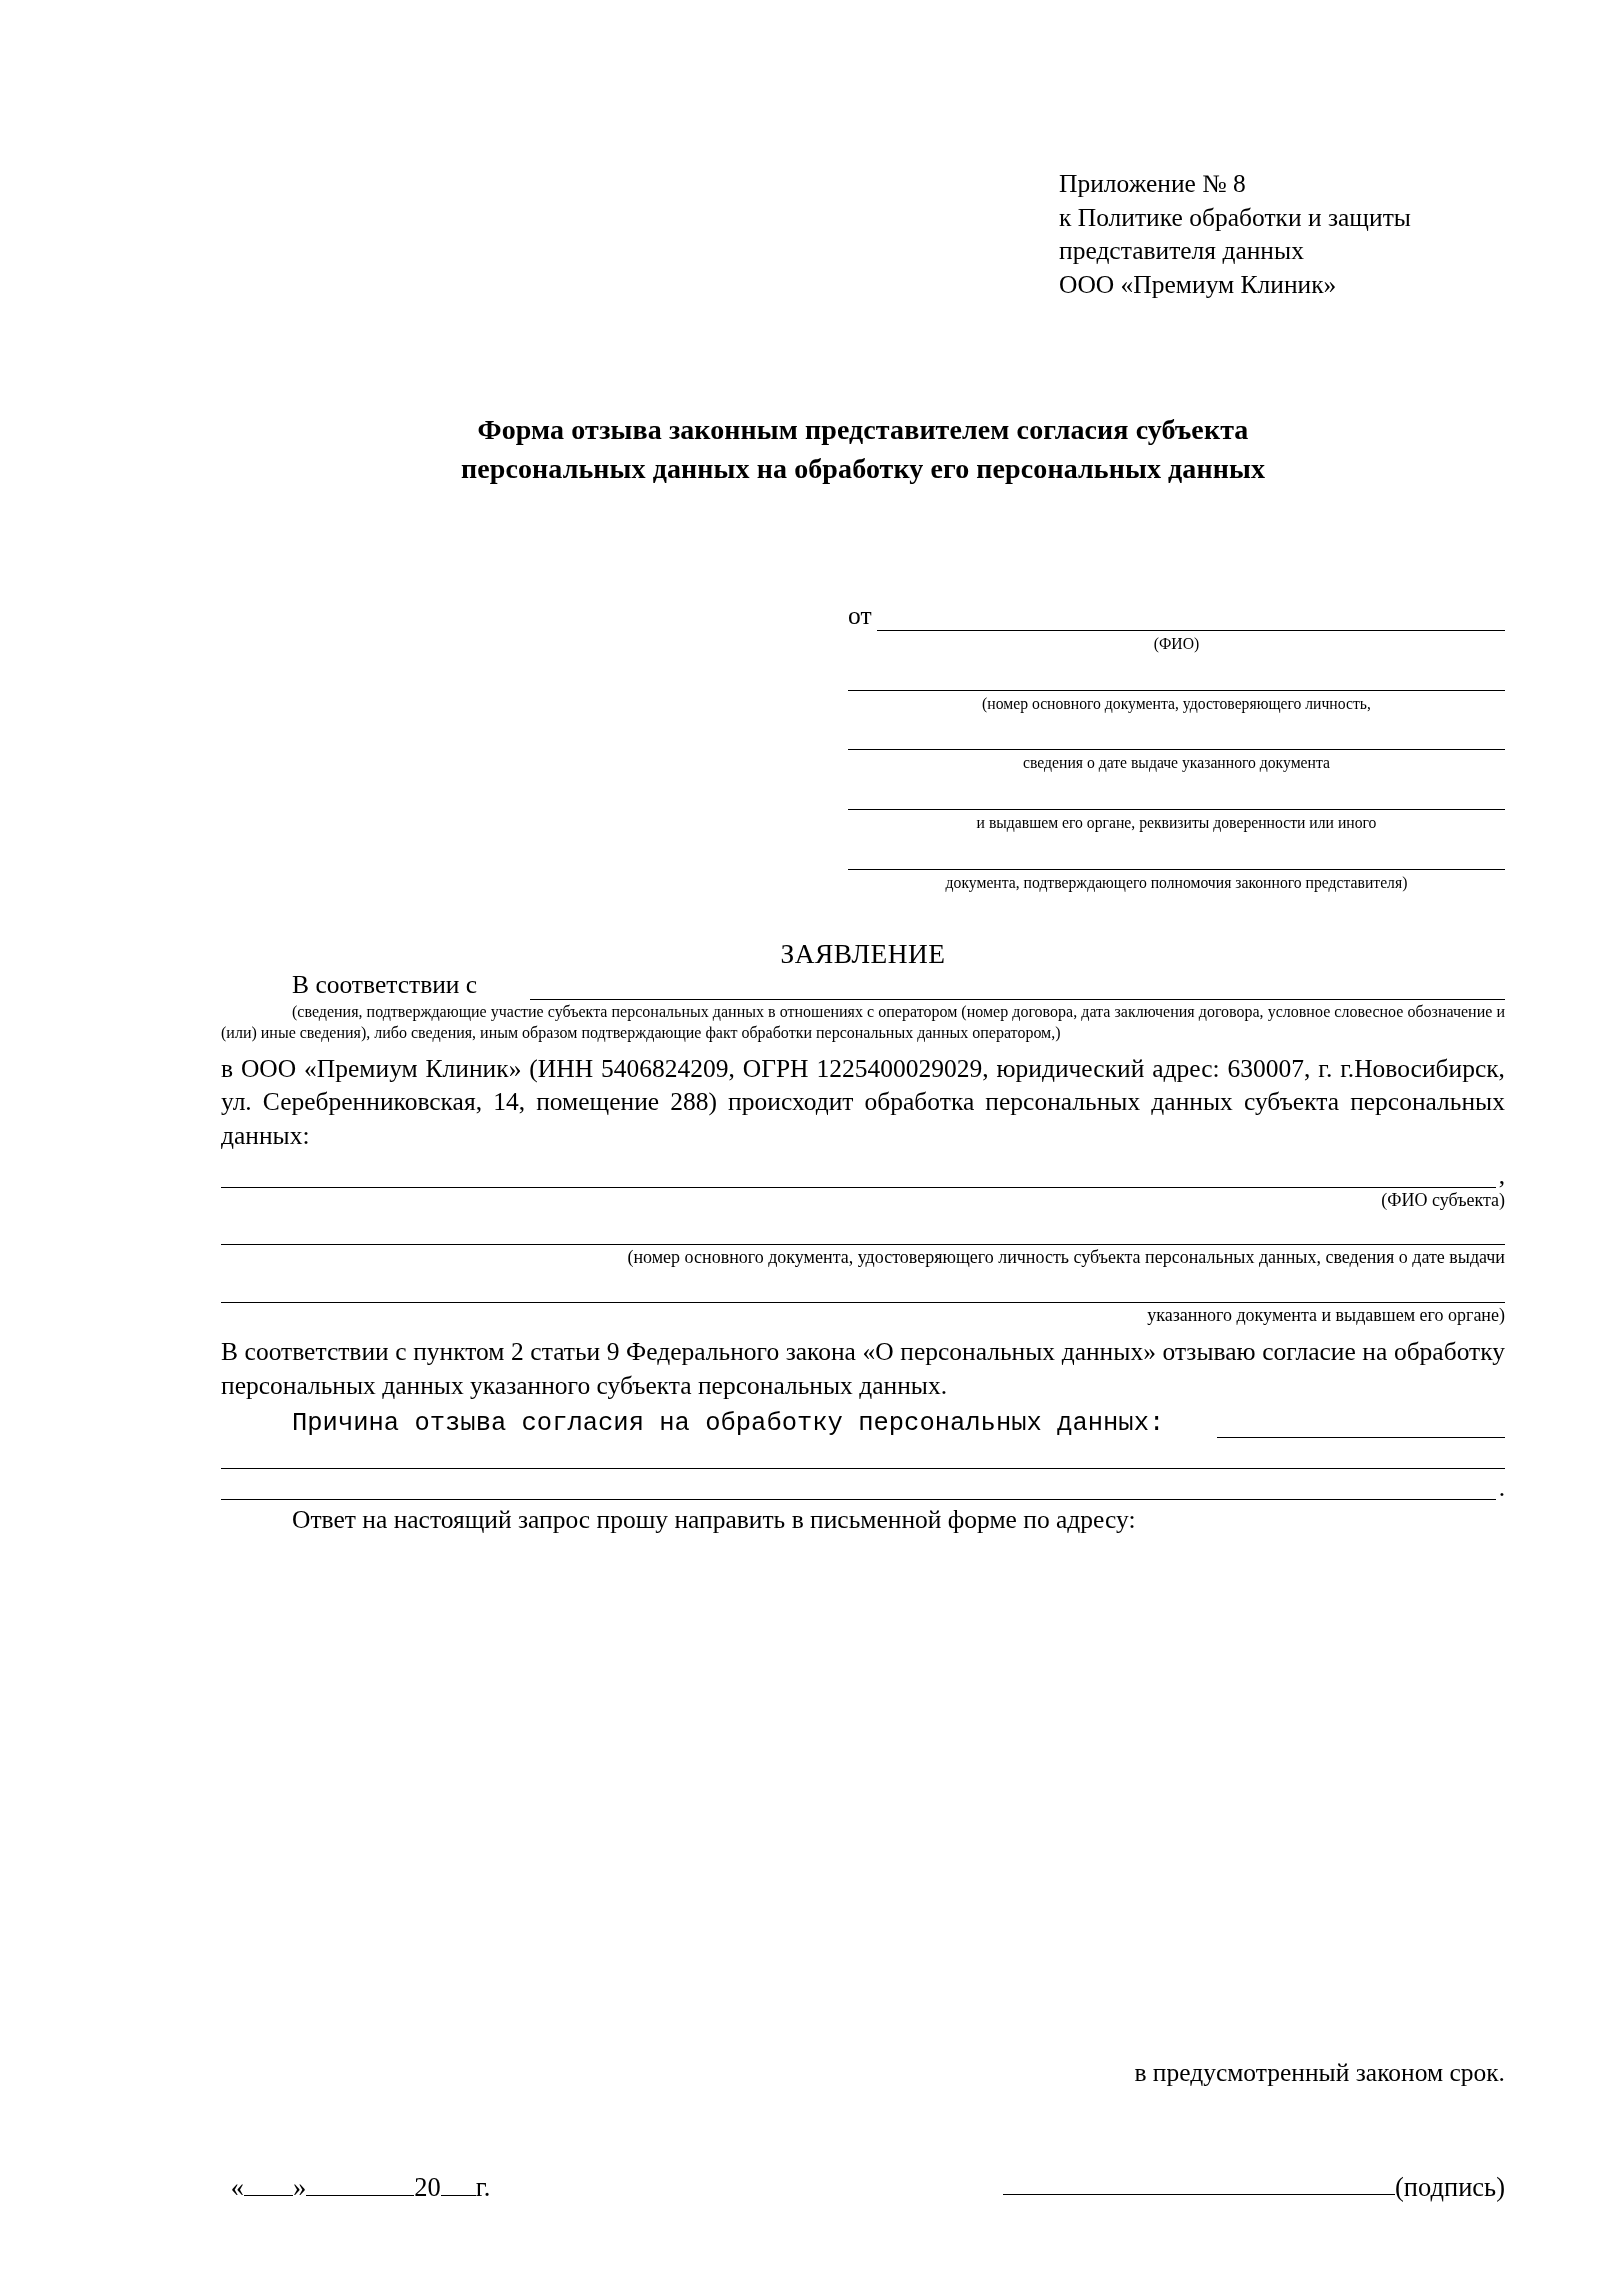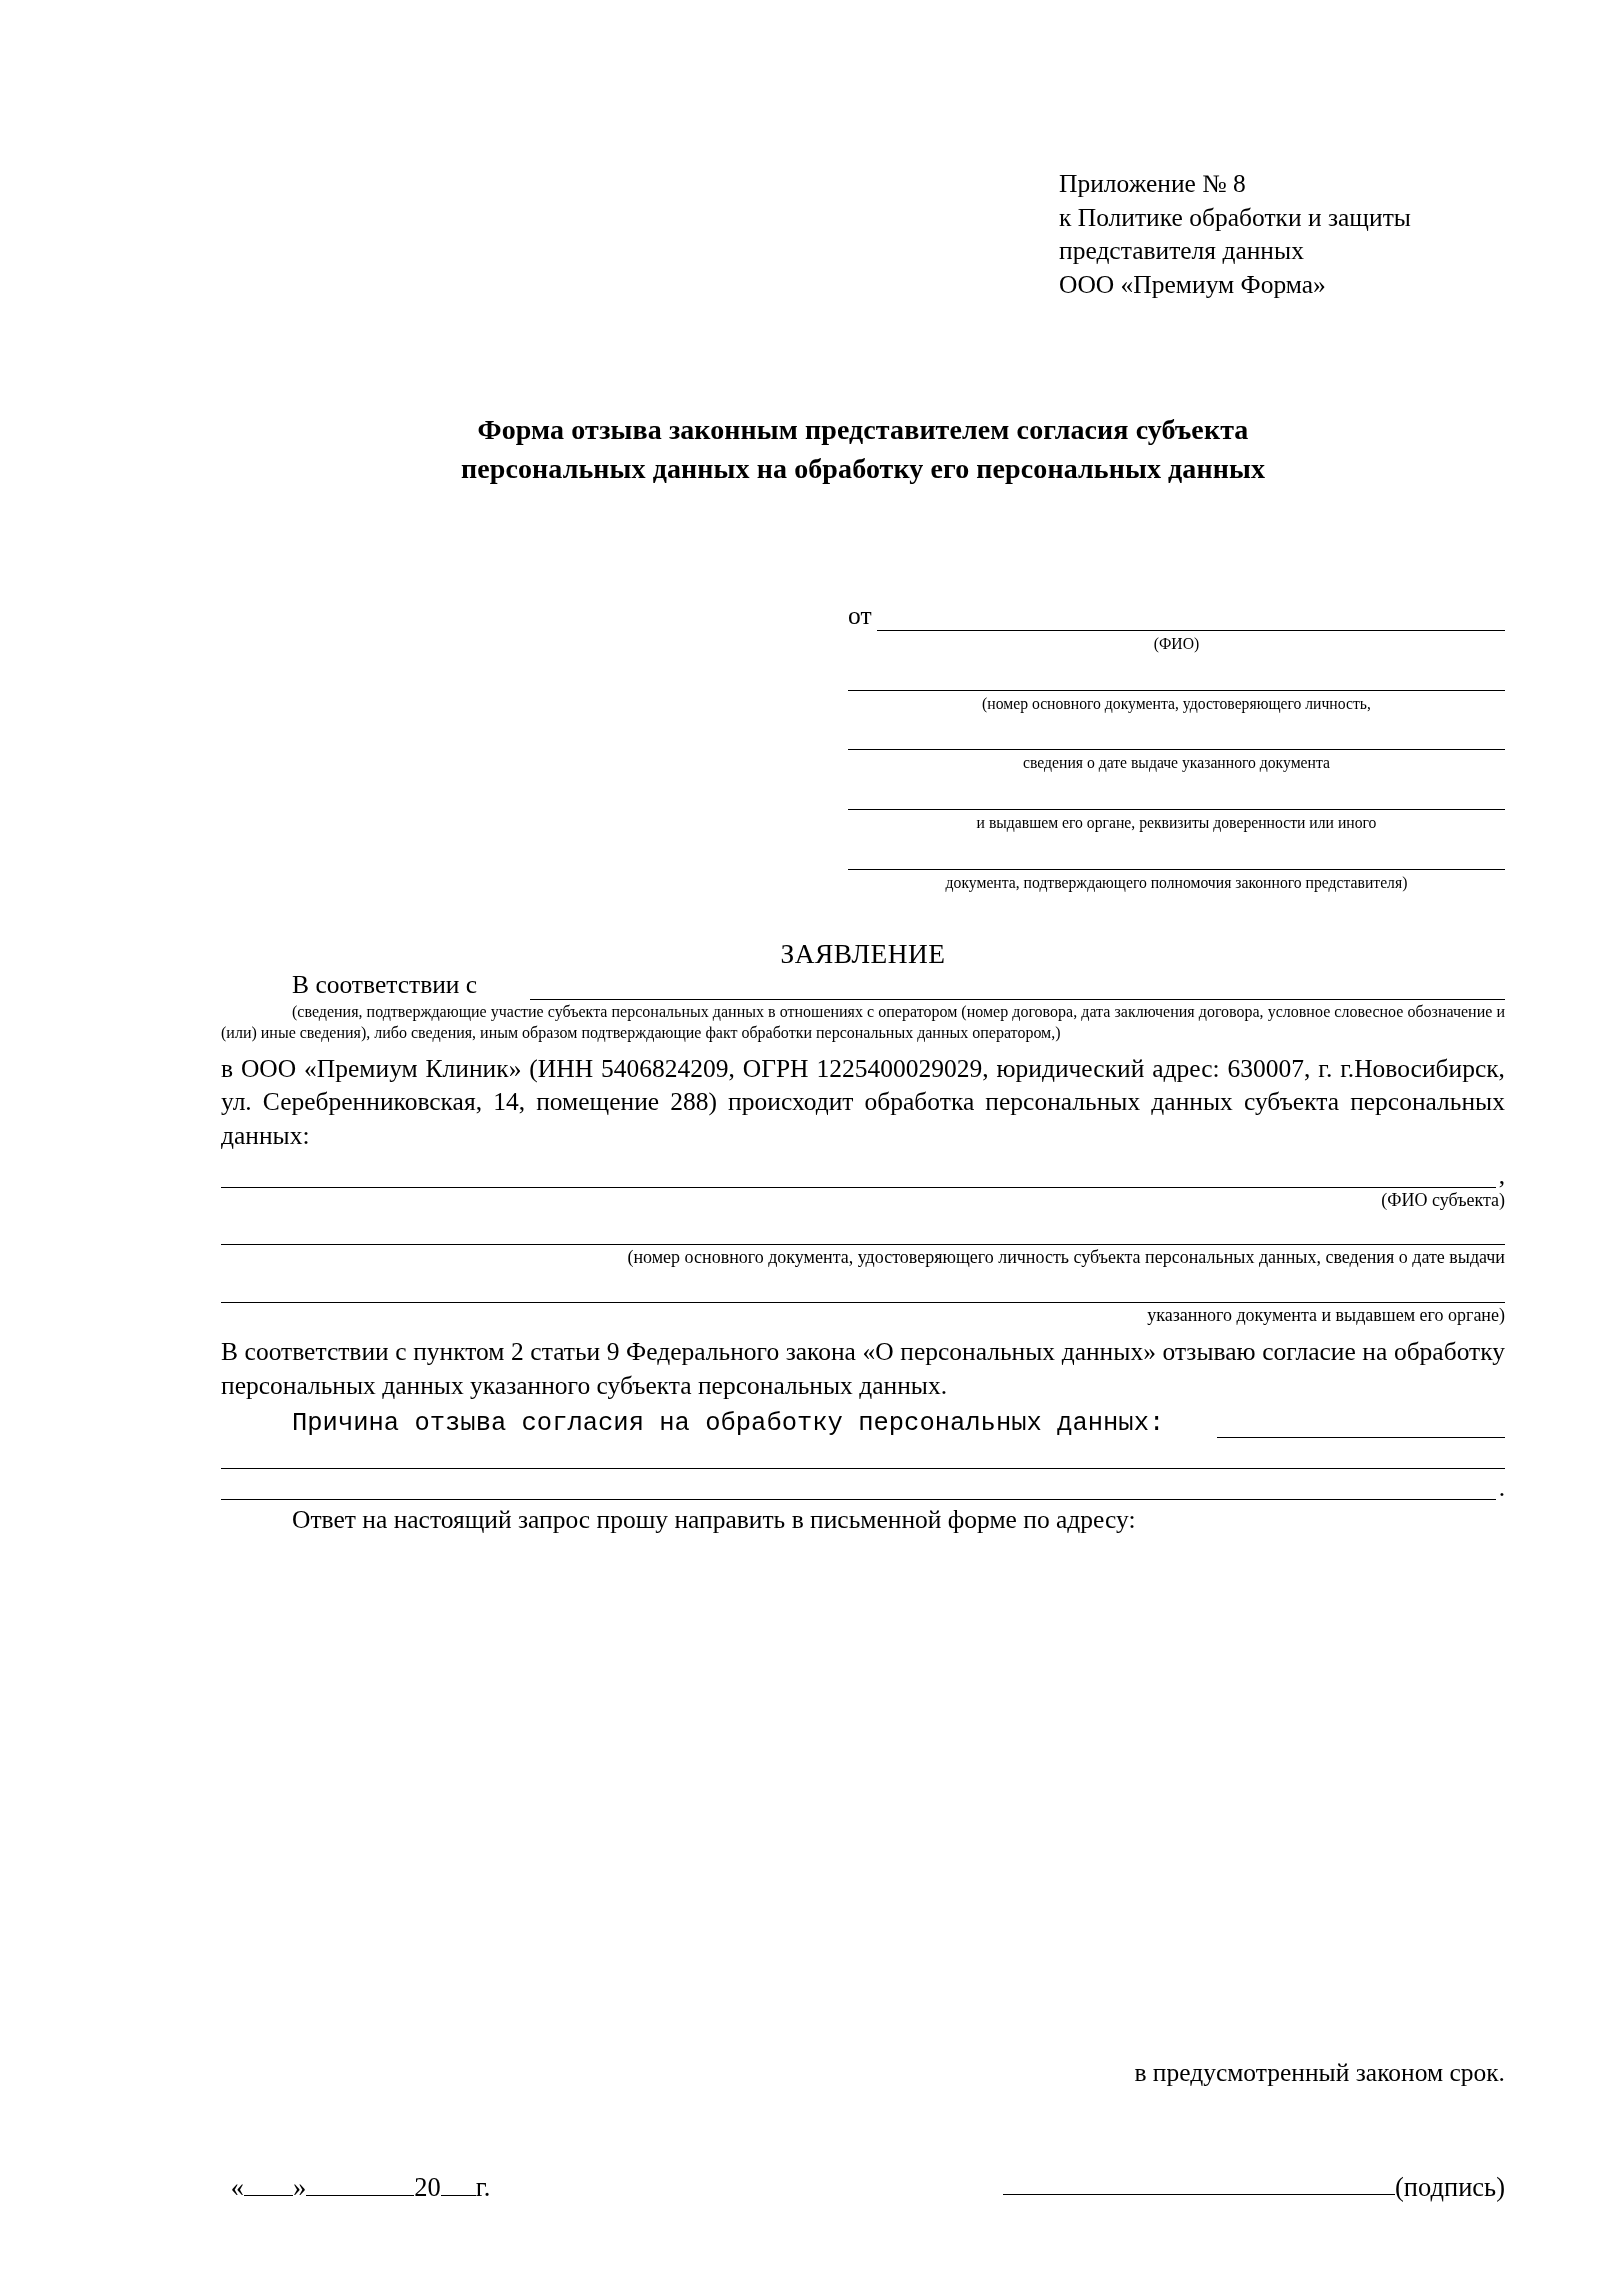--- a/index.html
+++ b/index.html
@@ -174,21 +174,21 @@
 </head>
 <body>
 
 <div class="page">
   <div class="content">
 
     <div class="header-block">
       <div>Приложение № 8</div>
       <div>к Политике обработки и защиты</div>
       <div>представителя данных</div>
-      <div>ООО «Премиум Форма»</div>
+      <div>ООО «Премиум Клиник»</div>
     </div>
 
     <div class="doc-title">
       <span class="l1">Форма отзыва законным представителем согласия субъекта</span>
       <span class="l2">персональных данных на обработку его персональных данных</span>
     </div>
 
     <div class="addressee">
 
       <div class="row-ot">

